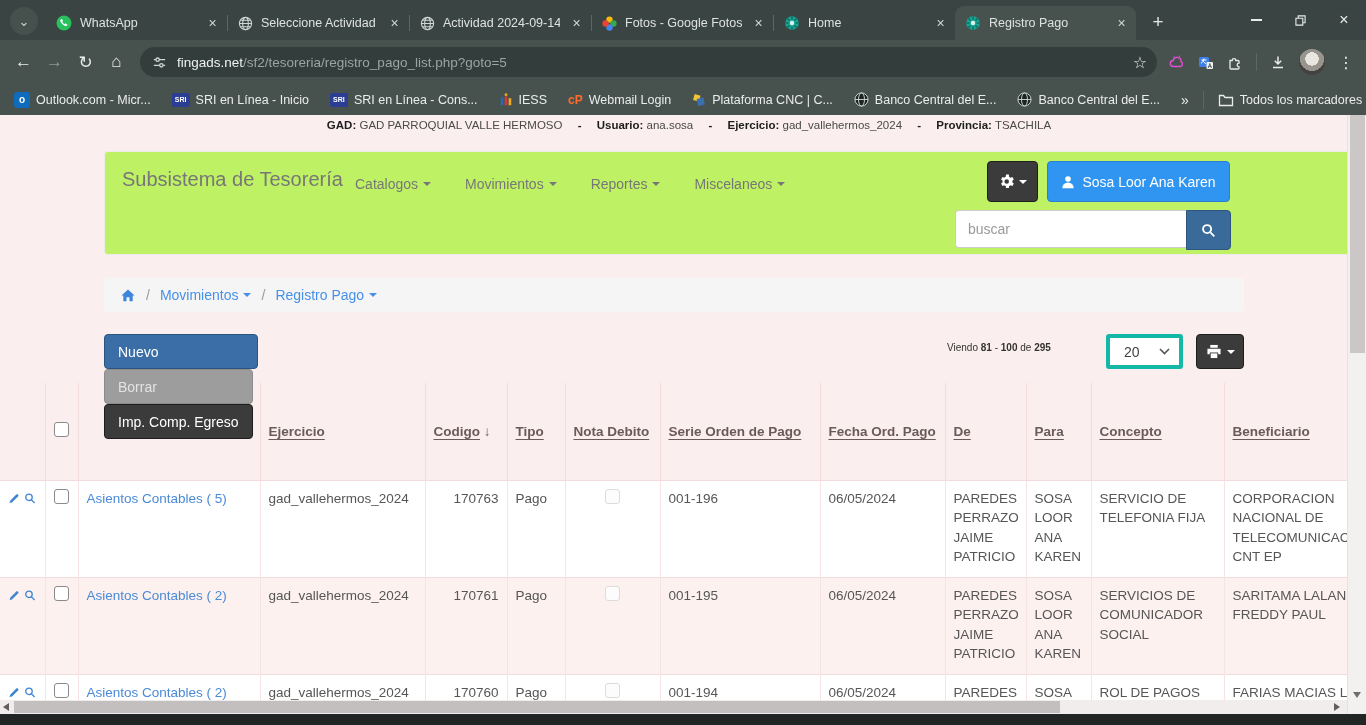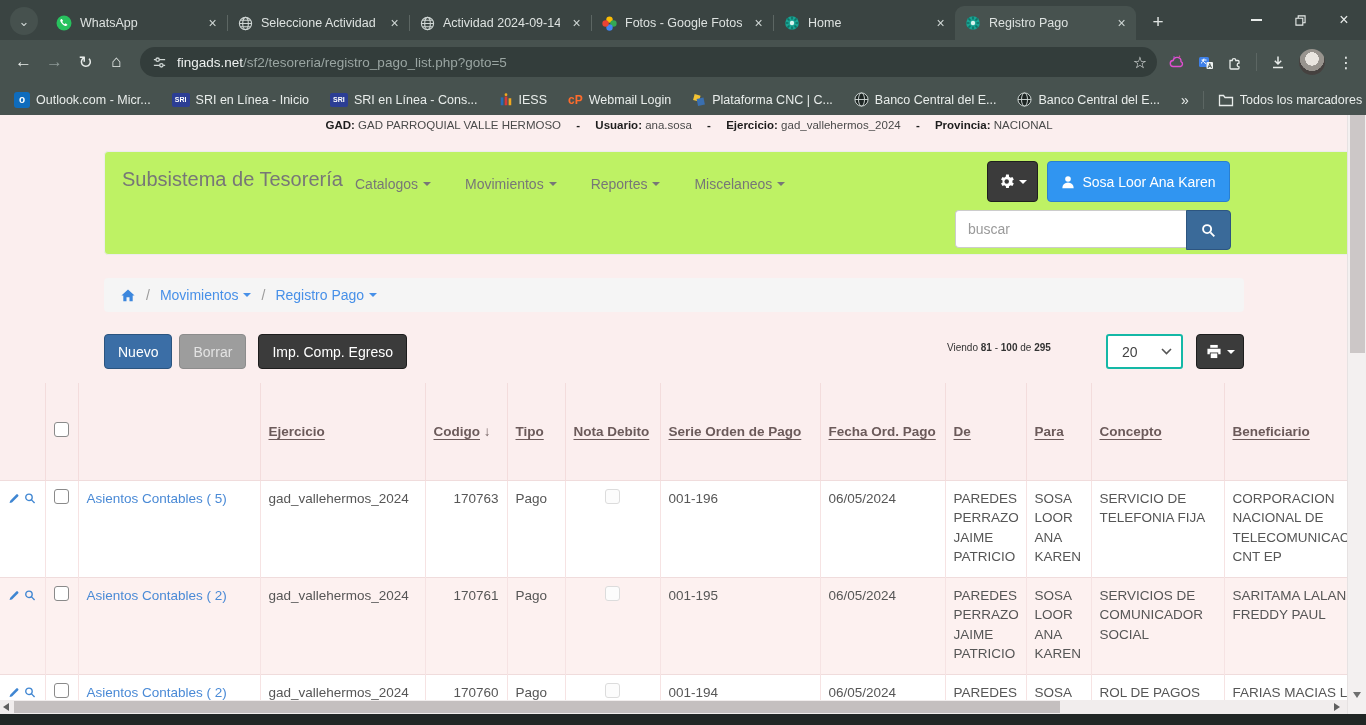--- a/index.html
+++ b/index.html
@@ -67,29 +67,29 @@
   .search-input{width:206px;height:36px;border:1px solid #ccc;border-right:none;border-radius:4px 0 0 4px;
     padding:0 12px;font-size:14px;color:#555;background:#fff;outline:none;
     font-family:"Liberation Sans","DejaVu Sans",sans-serif;}
   .search-input::placeholder{color:#9a9a9a;}
   .search-btn{width:43px;height:38px;background:#3a6a99;border:1px solid #2d5580;border-radius:0 4px 4px 0;
     display:flex;align-items:center;justify-content:center;}
   .breadcrumb{position:absolute;top:163px;left:104px;width:1140px;height:34px;background:#f5f5f5;
     border-radius:4px;display:flex;align-items:center;gap:10px;padding:0 16px;box-sizing:border-box;font-size:14px;}
   .bc-link{color:#4790e8;display:flex;align-items:center;gap:5px;}
   .bc-sep{color:#9a9a9a;}
-  .btn-row{position:absolute;top:219px;left:104px;display:flex;}
+  .btn-row{position:absolute;top:219px;left:104px;display:flex;flex-direction:column;}
   .btn{height:35px;border-radius:4px;font-size:14px;color:#fff;display:inline-flex;align-items:center;
     padding:0 13px;box-sizing:border-box;}
   .btn-primary{background:#3b6ea6;border:1px solid #2b547f;margin-right:7px;}
   .btn-disabled{background:#9d9d9d;border:1px solid #8c8c8c;color:#e3e3e3;margin-right:12px;}
   .btn-dark{background:#3b3b3b;border:1px solid #1d1d1d;margin-right:12px;}
   .viewing{position:absolute;top:227px;left:947px;font-size:10px;color:#333;}
   .pagesize{position:absolute;top:219px;left:1106px;width:77px;height:35px;background:#fff;
-    border:2px solid #14b8a6;border-radius:3px;box-sizing:border-box;display:flex;align-items:center;
+    border:4px solid #14b8a6;border-radius:3px;box-sizing:border-box;display:flex;align-items:center;
     font-size:14px;color:#444;padding:0 9px 0 14px;}
   .pagesize .sp{flex:1;}
   .print-btn{position:absolute;top:219px;left:1196px;width:48px;height:35px;background:#3b3b3b;
     border:1px solid #1d1d1d;border-radius:4px;display:flex;align-items:center;justify-content:center;gap:5px;color:#fff;box-sizing:border-box;}
   
   table.grid{position:absolute;top:268px;left:0;width:1390px;border-collapse:collapse;table-layout:fixed;
     font-size:13.5px;}
   .grid th{height:37px;padding:0 8px;text-align:left;vertical-align:middle;color:#6b5a5a;
     font-weight:bold;border-left:1px solid #f3dcdc;white-space:nowrap;}
   .grid th:first-child{border-left:none;}
@@ -334,21 +334,21 @@
     <b>GAD:</b>
     <span>GAD PARROQUIAL VALLE HERMOSO</span>
     <b>-</b>
     <b>Usuario:</b>
     <span>ana.sosa</span>
     <b>-</b>
     <b>Ejercicio:</b>
     <span>gad_vallehermos_2024</span>
     <b>-</b>
     <b>Provincia:</b>
-    <span>NACIONAL</span>
+    <span>TSACHILA</span>
   </div>
 
   <div class="navbar">
     <div class="brand">Subsistema de Tesorería</div>
     <div class="menus">
       <span class="menu-item">
           <span>Catalogos</span>
           <span class="caret"></span>
         </span>
       <span class="menu-item">

